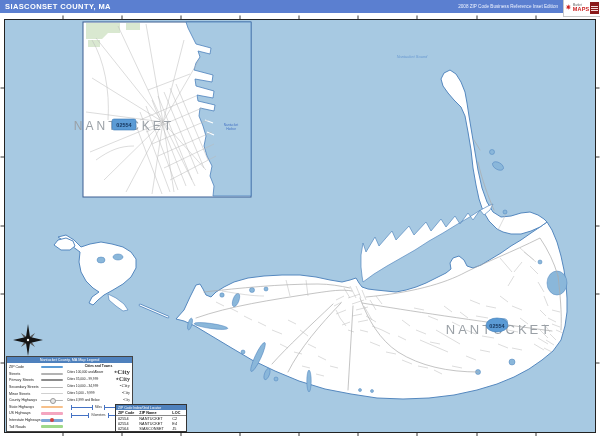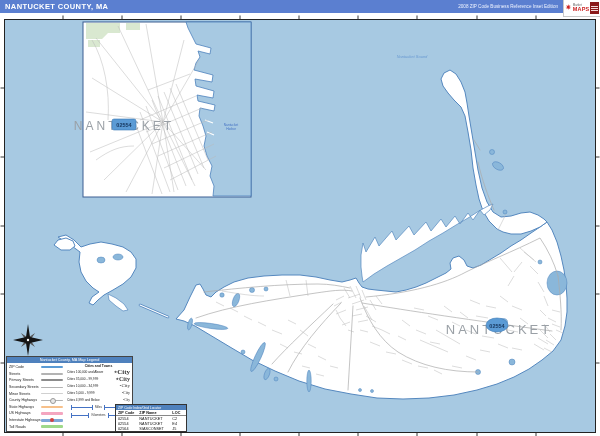--- a/index.html
+++ b/index.html
@@ -202,21 +202,21 @@
       <polygon points="28,330 29.6,338.4 38,340 29.6,341.6 28,350 26.4,341.6 18,340 26.4,338.4" fill="#555"></polygon>
     </g>
     <polygon points="28,324 30,337 43,340 30,343 28,356 26,343 13,340 26,337" fill="#141414"></polygon>
     <circle cx="28" cy="340" r="1.2" fill="#ffffff"></circle>
   </g>
 
   <rect x="4.5" y="19.5" width="591" height="413" fill="none" stroke="#222" stroke-width="1"></rect>
 </svg>
 
 <div class="titlebar">
-  <span class="t">NANTUCKET COUNTY, MA</span>
+  <span class="t">SIASCONSET COUNTY, MA</span>
   <span class="e">2008 ZIP Code Business Reference Inset Edition</span>
 </div>
 <div class="logobox">
   <span class="star">✷</span>
   <span class="stack">
     <span class="m1">Market</span>
     <span class="m2">MAPS</span>
   </span>
   <span class="addr">
       <i></i>

